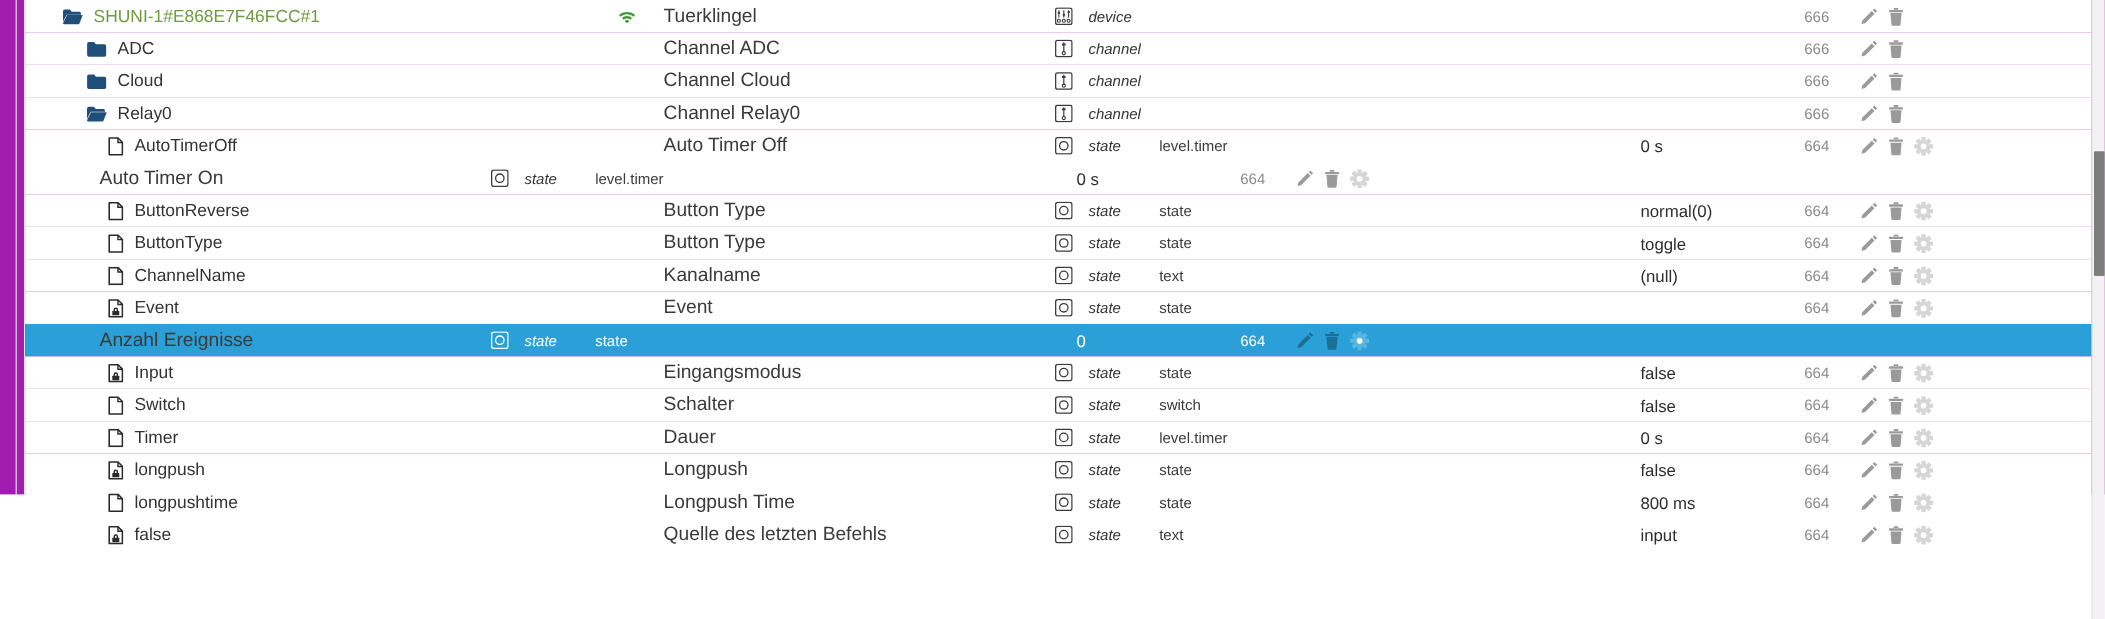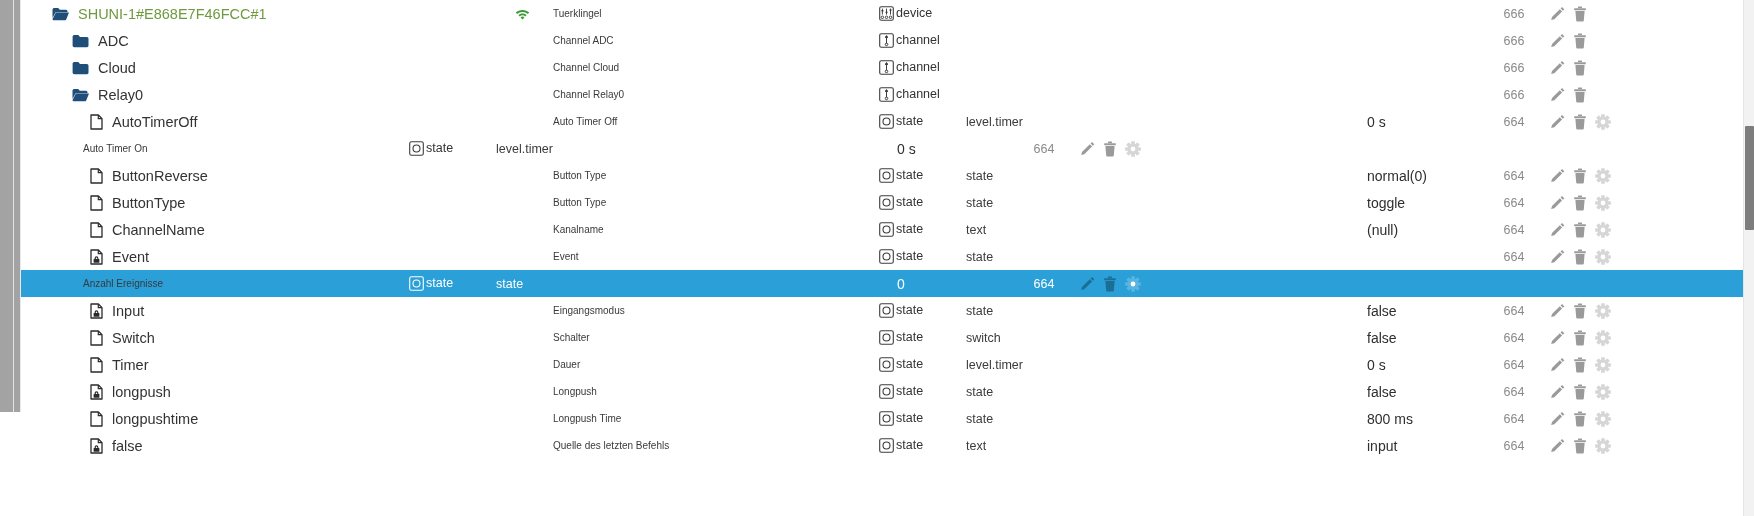--- a/index.html
+++ b/index.html
@@ -6,21 +6,21 @@
   html, body {
     margin: 0; padding: 0;
     width: 1754px; height: 516px;
     background: #ffffff;
     font-family: "Liberation Sans", sans-serif;
     overflow: hidden;
   }
   #app {
     position: relative;
     width: 1754px; height: 412px;
-    background: #a3a3a3;
+    background: #a21caf;
   }
 
   
   .rail {
     position: absolute; top: 0; bottom: 0;
     width: 1px; background: #e2e2e2;
   }
   .rail.r1 { left: 13px; }
   .rail.r2 { left: 20px; background: #e8e8e8; }
 
@@ -66,29 +66,29 @@
 
   
   .c-desc {
     width: 385px; flex: 0 0 385px;
     display: flex; align-items: center;
     position: relative;
     overflow: hidden;
   }
   .wifi-slot { width: 62px; flex: 0 0 62px; display: flex; align-items: center; justify-content: center; }
   .desc {
-    font-size: 10px; color: #3a3a3a; white-space: nowrap;
+    font-size: 16px; color: #3a3a3a; white-space: nowrap;
     position: relative;
   }
 
   
   .c-type {
     width: 62px; flex: 0 0 62px;
-    display: flex; align-items: flex-start;
-    gap: 2px; padding-left: 3px;
+    display: flex; align-items: center;
+    gap: 13px; padding-left: 3px; font-style: italic;
   }
   .badge { flex: 0 0 auto; display: inline-flex; }
   .typelabel { font-size: 12.5px; color: #333333; white-space: nowrap; }
 
   
   .c-role { width: 405px; flex: 0 0 405px; display: flex; align-items: center; margin-left: 24px; }
   .role { font-size: 12.5px; color: #3b3b3b; white-space: nowrap; margin-left: 4px; }
 
   
   .c-value { width: 125px; flex: 0 0 125px; display: flex; align-items: center; }

